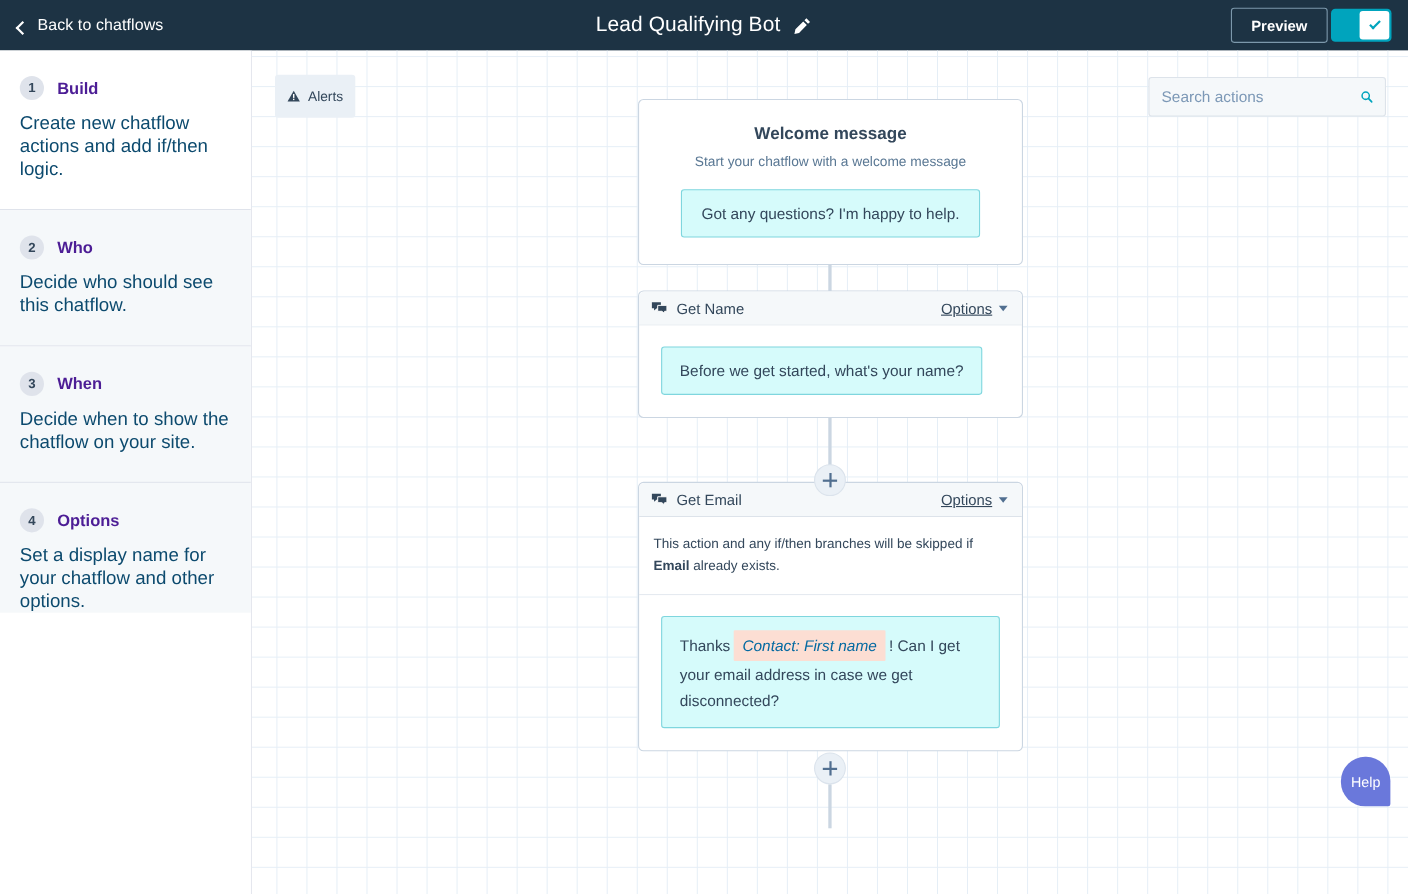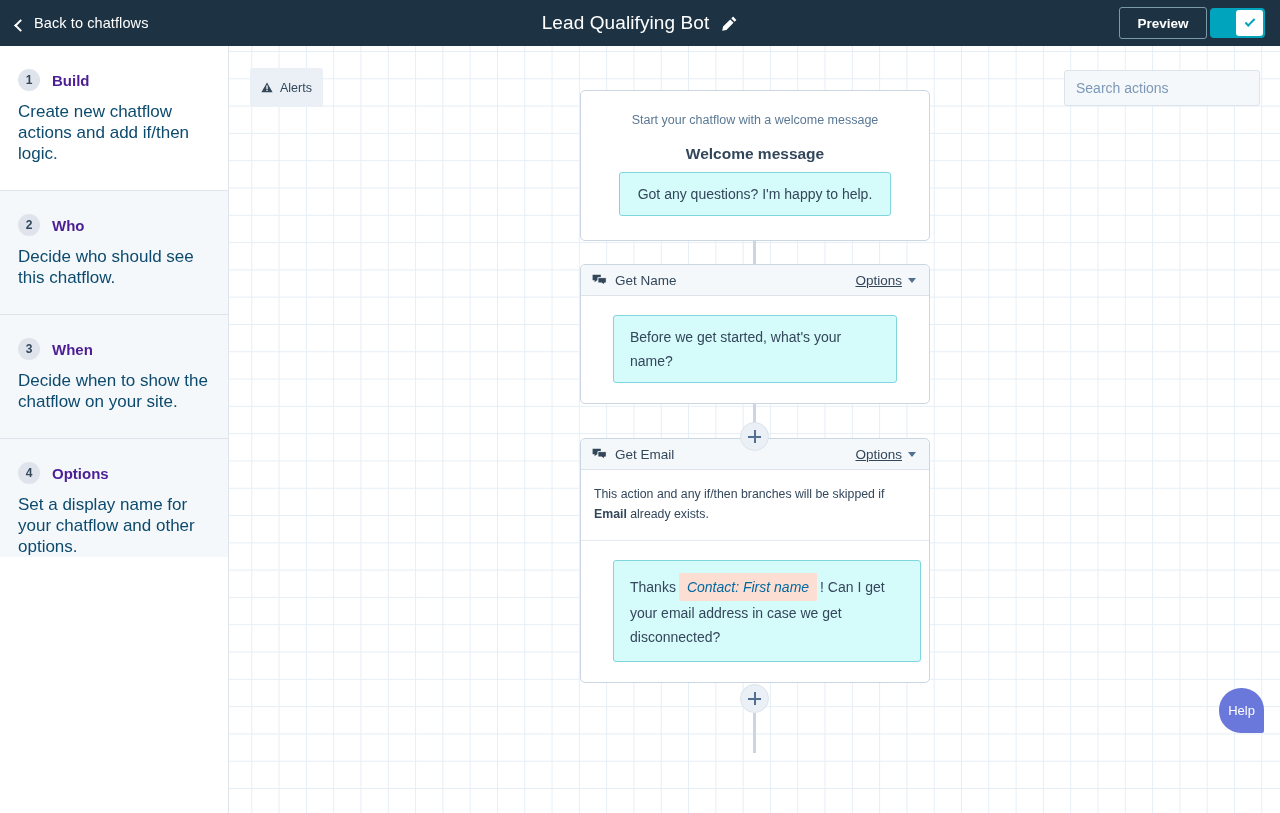--- a/index.html
+++ b/index.html
@@ -176,21 +176,21 @@
     align-items: center;
     gap: 7px;
     color: #33475b;
     font-size: 12.5px;
     cursor: pointer;
   }
 
   #search-box {
     position: absolute;
     top: 24px; right: 20px;
-    width: 196px; height: 36px;
+    width: 216px; height: 36px;
     background: #f5f8fa;
     border: 1px solid #dde3ea;
     border-radius: 3px;
     display: flex;
     align-items: center;
     padding: 0 11px;
     cursor: text;
   }
   #search-input {
     flex: 1;
@@ -296,21 +296,21 @@
   .options-label { text-decoration: underline; }
   .caret-down {
     width: 0; height: 0;
     border-left: 4.5px solid transparent;
     border-right: 4.5px solid transparent;
     border-top: 5px solid #516f90;
   }
 
   #card-getname { top: 218px; }
   #card-getemail { top: 392px; }
-  .card-body { padding: 19px 32px 20px; }
+  .card-body { padding: 19px 20px 20px; }
 
   .skip-note {
     padding: 14px 20px 16px 13px;
     border-bottom: 1px solid #e5eaf0;
     color: #33475b;
     font-size: 12.3px;
     line-height: 20px;
   }
   .skip-note b { font-weight: bold; }
 
@@ -438,22 +438,22 @@
       <line x1="10.2" y1="10.2" x2="14.6" y2="14.6" stroke="#00a4bd" stroke-width="2.3" stroke-linecap="round"></line>
     </svg>
   </div>
 
   <div class="connector" id="conn-1"></div>
   <div class="connector" id="conn-2"></div>
   <div class="connector" id="conn-3"></div>
   <div class="connector" id="conn-4"></div>
 
   <div class="card" id="card-welcome">
+    <div id="welcome-title">Welcome message</div>
     <div id="welcome-sub">Start your chatflow with a welcome message</div>
-    <div id="welcome-title">Welcome message</div>
     <span class="bubble" id="bubble-welcome">Got any questions? I'm happy to help.</span>
   </div>
 
   <div class="card" id="card-getname">
     <div class="card-header">
       <div class="card-header-left">
         <svg width="15" height="13" viewBox="0 0 15 13">
           <path d="M0.6 0.8h8.2v5.4H5.1L2.6 8.2V6.2H0.6z" fill="#33475b"></path>
           <path d="M5.9 3.6h8.4v5.4h-2.1v2.1L9.7 9H5.9z" fill="#33475b" stroke="#ffffff" stroke-width="0.9"></path>
         </svg>

